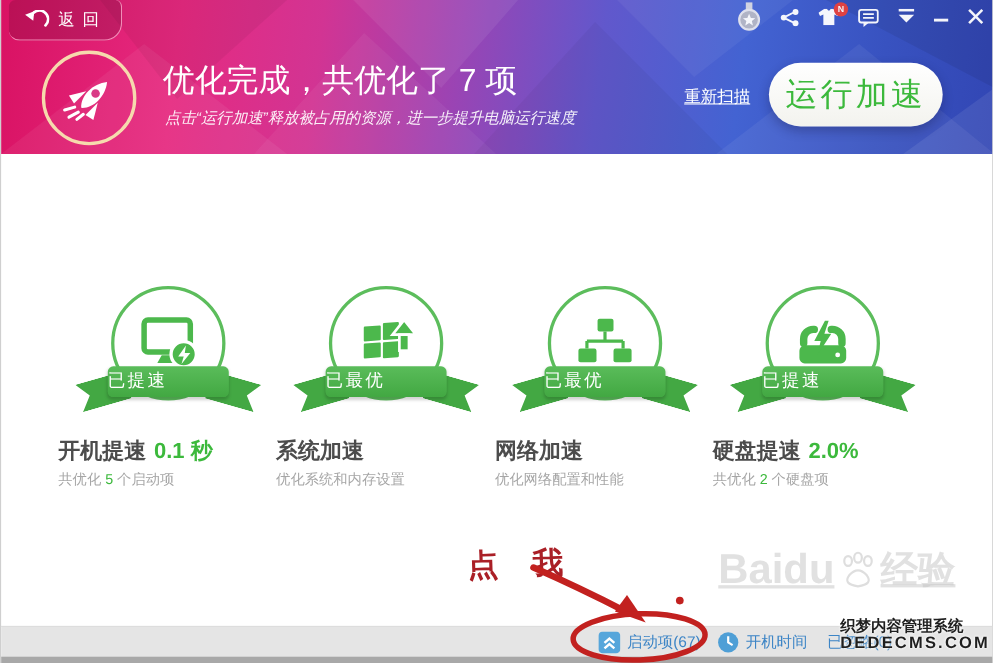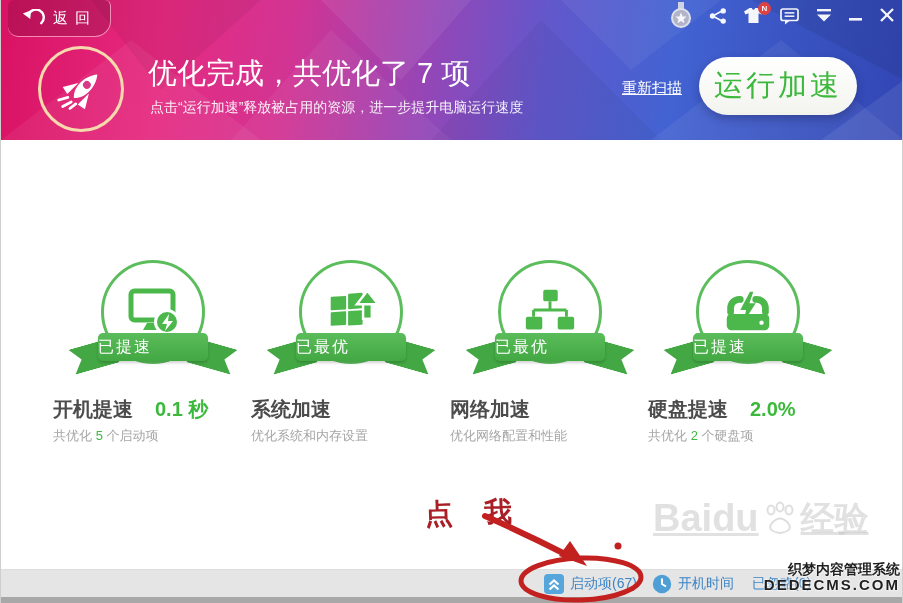--- a/index.html
+++ b/index.html
@@ -14,52 +14,52 @@
     border-radius:6px 6px 16px 10px;display:flex;align-items:center;justify-content:center;gap:8px;
     color:#fff;font-size:15px;letter-spacing:7px;cursor:pointer;z-index:3;text-align:center;}
   .titlebar{position:absolute;top:0;right:10px;height:30px;display:flex;align-items:flex-start;gap:17px;z-index:3;}
   .tb-ic{margin-top:8px;cursor:pointer;opacity:.95;position:relative;}
   .tb-ic.medal{margin-top:2px;}
   .nbadge{position:absolute;top:-6px;right:-8px;width:13px;height:13px;border-radius:50%;background:#e8413c;
     color:#fff;font-size:8px;font-weight:bold;text-align:center;line-height:13px;}
   .rocket-badge{position:absolute;left:37px;top:46px;width:80px;height:80px;border:3px solid rgba(247,228,176,.95);
     border-radius:50%;display:flex;align-items:center;justify-content:center;z-index:2;}
   .h-title{position:absolute;left:147px;top:54px;font-size:29px;color:#fff;white-space:nowrap;z-index:2;}
-  .h-sub{position:absolute;left:149px;top:99px;font-size:14px;color:rgba(255,255,255,.92);white-space:nowrap;z-index:2;}
+  .h-sub{position:absolute;left:149px;top:99px;font-size:14px;color:rgba(255,255,255,.92);white-space:nowrap;z-index:2;font-style:italic;}
   .rescan{position:absolute;left:621px;top:79px;font-size:15px;color:#fff;text-decoration:underline;cursor:pointer;z-index:3;}
   .run-btn{position:absolute;left:698px;top:57px;width:158px;height:58px;border-radius:30px;border:none;
     background:linear-gradient(#ffffff,#f3f3ee);color:#3cb93c;font-size:29px;letter-spacing:3px;
     display:flex;align-items:center;justify-content:center;box-shadow:0 4px 10px rgba(20,20,60,.3);cursor:pointer;z-index:3;}
   
   .card{position:absolute;top:260px;width:200px;}
   .c1{left:52px}.c2{left:250px}.c3{left:449px}.c4{left:647px}
   .circle{width:104px;height:104px;border:3px solid #5cbd5c;border-radius:50%;margin:0 auto;background:#fff;
     display:flex;align-items:center;justify-content:center;position:relative;z-index:1;box-sizing:border-box;}
   .ribbon{position:relative;width:160px;height:46px;margin:-31px auto 0;z-index:2;}
   .tail{position:absolute;top:10px;width:46px;height:26px;background:#43a843;}
   .tail.l{left:-2px;transform:rotate(-16deg);clip-path:polygon(0 0,100% 0,100% 100%,0 100%,22% 50%);}
   .tail.r{right:-2px;transform:rotate(16deg);clip-path:polygon(0 0,100% 0,78% 50%,100% 100%,0 100%);}
   .band{position:absolute;left:25px;top:0;width:110px;height:28px;background:linear-gradient(#5abc5a,#42a842);
     border-radius:5px;color:#fff;font-size:16px;line-height:28px;letter-spacing:2px;box-shadow:0 2px 3px rgba(0,0,0,.18);}
   .card-title{position:absolute;top:136px;width:100%;font-size:20px;font-weight:bold;color:#4c4c4c;white-space:nowrap;}
-  .card-title .green{color:#3cb93c;margin-left:22px;}
+  .card-title .green{color:#3cb93c;margin-left:7px;}
   .card-sub{position:absolute;top:167px;width:100%;font-size:13px;color:#a6a6a6;white-space:nowrap;}
   .card-sub .green{color:#3cb93c;}
   
   .footer{position:absolute;left:0;top:569px;width:903px;height:28px;background:#e5e5e5;border-top:1px solid #ddd;}
   .f-item{position:absolute;top:0;height:28px;display:flex;align-items:center;gap:6px;color:#3d85c6;font-size:14px;cursor:pointer;white-space:nowrap;}
   .fi1{left:543px}.fi2{left:651px}.fi3{left:751px}
   .bottom-strip{position:absolute;left:0;top:597px;width:903px;height:6px;background:#a8a8a8;}
   
   .wm-baidu{position:absolute;left:652px;top:498px;color:rgba(195,195,195,.5);z-index:4;pointer-events:none;}
   .wm-row{display:flex;align-items:center;gap:4px;text-decoration:underline;}
   .wm-big{font-size:38px;font-weight:bold;line-height:40px;}
   .wm-cn{font-size:34px;font-weight:bold;line-height:40px;}
   .wm-url{font-size:17px;margin-top:2px;letter-spacing:1px;color:rgba(200,200,200,.55);}
-  .wm-dede{position:absolute;right:2px;top:562px;text-align:right;line-height:15px;z-index:6;pointer-events:none;}
+  .wm-dede{position:absolute;right:2px;top:562px;text-align:left;line-height:15px;z-index:6;pointer-events:none;}
   .wm-dede .l1{font-size:14px;font-weight:bold;color:#1f1f1f;text-shadow:0 0 2px #fff,0 0 3px #fff;}
   .wm-dede .l2{font-size:15px;font-weight:bold;letter-spacing:2px;color:#1f1f1f;text-shadow:0 0 2px #fff,0 0 3px #fff;}
   
   .ann-svg{position:absolute;left:0;top:0;z-index:7;pointer-events:none;}
   .ann-label{position:absolute;left:424px;top:494px;font-size:28px;font-weight:bold;color:#aa1f26;
     letter-spacing:12px;font-family:"Liberation Serif",serif;transform:rotate(-2deg);z-index:7;white-space:nowrap;}
 </style>
 </head>
 <body>
 

